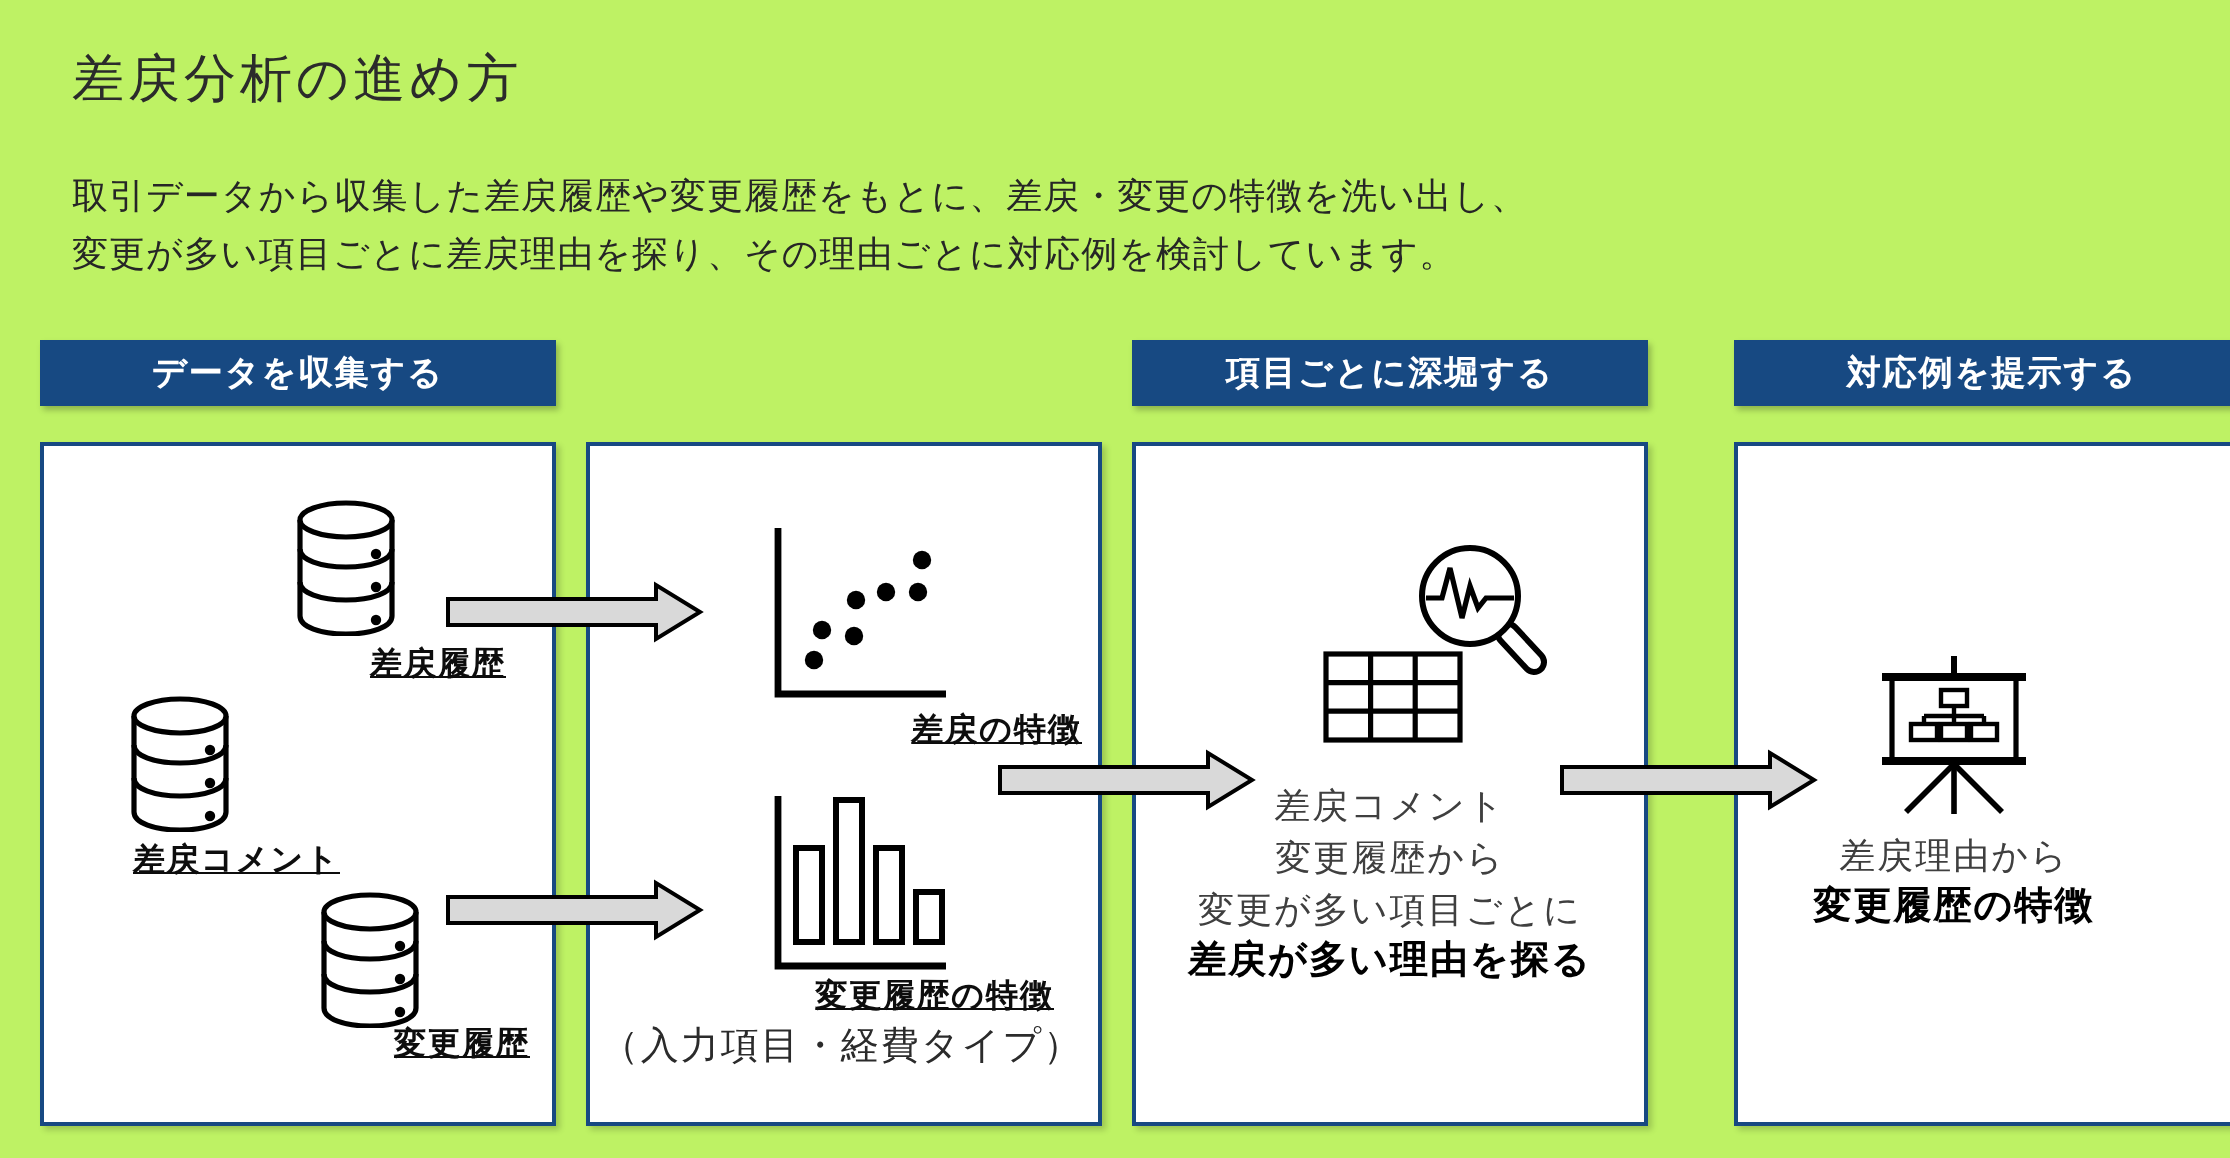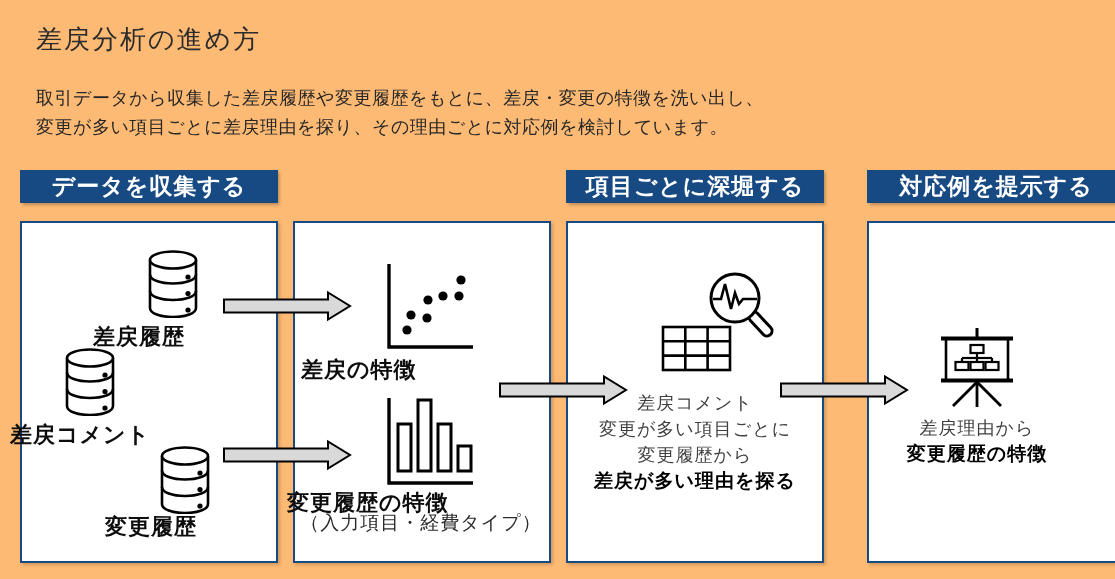--- a/index.html
+++ b/index.html
@@ -1,33 +1,33 @@
 <!DOCTYPE html>
 <html><head>
 <meta charset="utf-8">
 <style>
   html,body{margin:0;padding:0;background:#fff;}
   body{font-family:"Liberation Sans","DejaVu Sans",sans-serif;color:#262626;}
-  .canvas{position:relative;width:1115px;height:579px;background:#fdba74;overflow:hidden;}
+  .canvas{position:relative;width:1115px;height:579px;background:#bef264;overflow:hidden;}
 
   .title{position:absolute;left:36px;top:22px;font-size:26px;letter-spacing:2px;color:#2b2b2b;}
   .desc{position:absolute;left:36px;top:84px;font-size:18px;line-height:29px;letter-spacing:0.5px;color:#262626;}
 
   .col-header{position:absolute;top:170px;width:258px;height:33px;background:#174982;
-    color:#fff;font-size:23px;font-weight:700;letter-spacing:1px;
+    color:#fff;font-size:17px;font-weight:700;letter-spacing:1px;
     display:flex;align-items:center;justify-content:center;
     box-shadow:1.5px 2px 3px rgba(0,0,0,0.25);z-index:1;text-align:center;}
   .col-box{position:absolute;top:221px;width:258px;height:342px;background:#fff;
     border:2.5px solid #174982;box-sizing:border-box;
     box-shadow:2px 2px 3px rgba(0,0,0,0.18);z-index:1;}
 
   .h1{left:20px;} .h2{left:293px;} .h3{left:566px;} .h4{left:839px;margin-left:28px;}
 
   .icon{position:absolute;z-index:3;}
-  .lbl{position:absolute;z-index:3;text-align:left;font-weight:700;font-size:22px;color:#0d0d0d;letter-spacing:1px;}
+  .lbl{position:absolute;z-index:3;text-align:right;font-weight:700;font-size:16px;color:#0d0d0d;letter-spacing:1px;text-decoration:underline;}
   .lbl-reg{position:absolute;z-index:3;text-align:center;font-weight:400;font-size:18px;color:#3f3f3f;letter-spacing:1px;}
   .txtblock{position:absolute;z-index:3;text-align:center;font-size:18px;line-height:26px;color:#3f3f3f;letter-spacing:1px;}
   .txtblock .bold{font-weight:700;font-size:19px;color:#000;}
   .arrows{position:absolute;left:0;top:0;z-index:4;pointer-events:none;}
 </style>
 </head>
 <body>
 
 <div class="canvas">
 
@@ -109,22 +109,22 @@
       <line x1="3" y1="71.3" x2="70" y2="71.3"></line>
       <line x1="3" y1="85.6" x2="70" y2="85.6"></line>
     </g>
     <line x1="94" y1="47" x2="107" y2="61" stroke="#000" stroke-width="13" stroke-linecap="round"></line>
     <line x1="94" y1="47" x2="107" y2="61" stroke="#fff" stroke-width="7" stroke-linecap="round"></line>
     <circle cx="75" cy="28" r="24" fill="#fff" stroke="#000" stroke-width="3"></circle>
     <path d="M53 29 h8 l4 -15 l6 25 l4 -16 l4 11 l4 -5 h14" fill="none" stroke="#000" stroke-width="2.6"></path>
   </svg>
   <div class="txtblock" style="left:572px;top:390px;width:246px;">
     <div>差戻コメント</div>
+    <div>変更履歴から</div>
     <div>変更が多い項目ごとに</div>
-    <div>変更履歴から</div>
     <div class="bold">差戻が多い理由を探る</div>
   </div>
 
   <svg class="icon" style="left:938px;top:328px;" width="78" height="82" viewBox="0 0 78 82">
     <g stroke="#000" fill="none">
       <line x1="39" y1="0" x2="39" y2="10" stroke-width="3"></line>
       <rect x="8" y="10.5" width="62" height="42" fill="#fff" stroke-width="2.6"></rect>
       <line x1="3" y1="10.5" x2="75" y2="10.5" stroke-width="4"></line>
       <line x1="3" y1="52.5" x2="75" y2="52.5" stroke-width="4"></line>
       <line x1="39" y1="52.5" x2="39" y2="79" stroke-width="2.8"></line>

